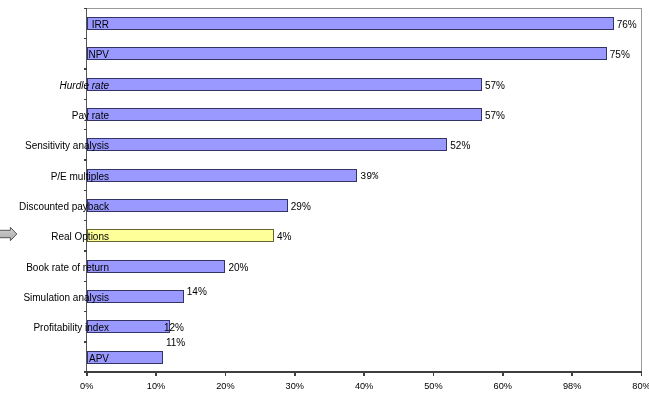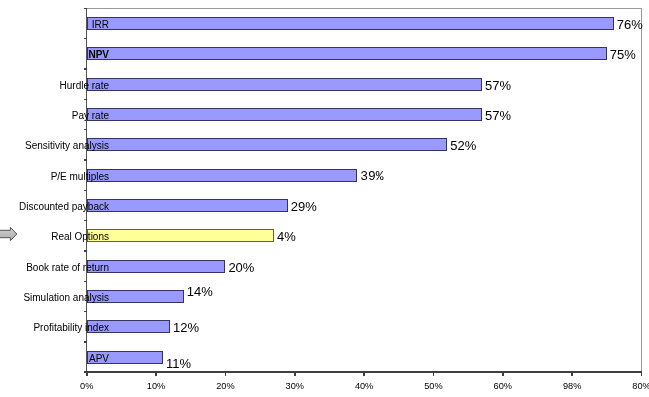--- a/index.html
+++ b/index.html
@@ -8,21 +8,21 @@
        -webkit-font-smoothing:antialiased;}
   #chart{position:relative;width:649px;height:397px;background:#ffffff;transform:translateZ(0);}
   .plot-area{position:absolute;left:87px;top:8px;width:555px;height:364px;
              border:1px solid #9a9a9a;border-left:none;box-sizing:border-box;}
   .axis-y{position:absolute;left:86.1px;top:8px;width:1.3px;height:365px;background:#555555;}
   .axis-x{position:absolute;left:84px;top:371.2px;width:558px;height:1.5px;background:#3f3f3f;}
   .bar{position:absolute;height:13px;background:#9999ff;border:1px solid #333366;box-sizing:border-box;}
   .bar.hl{background:#ffff99;border-color:#666633;}
   .catlabel{position:absolute;right:540px;text-align:right;font-size:10px;
             line-height:11px;color:#000000;white-space:nowrap;}
-  .vallabel{position:absolute;font-size:13px;line-height:11px;color:#000000;white-space:nowrap;}
+  .vallabel{position:absolute;font-size:10px;line-height:11px;color:#000000;white-space:nowrap;}
   .xlabel{position:absolute;width:60px;font-size:9.2px;line-height:11px;color:#000000;text-align:center;}
   .tick{position:absolute;background:#3f3f3f;}
   .arrow{position:absolute;left:-3.2px;top:224.5px;}
 </style>
 </head>
 <body>
 
 <div id="chart">
 
   <div class="plot-area"></div>
@@ -38,22 +38,22 @@
       <div class="bar" style="left:86.7px;top:168.5333333333333px;width:270.465px;"></div>
       <div class="bar" style="left:86.7px;top:198.86666666666665px;width:201.11499999999998px;"></div>
       <div class="bar hl" style="left:86.7px;top:229.19999999999996px;width:187.24499999999998px;"></div>
       <div class="bar" style="left:86.7px;top:259.5333333333333px;width:138.7px;"></div>
       <div class="bar" style="left:86.7px;top:289.8666666666667px;width:97.08999999999999px;"></div>
       <div class="bar" style="left:86.7px;top:320.2px;width:83.22px;"></div>
       <div class="bar" style="left:86.7px;top:350.5333333333333px;width:76.285px;"></div>
     </div>
   <div id="catlabels">
       <div class="catlabel" style="top:18.866666666666667px;">IRR</div>
-      <div class="catlabel" style="top:49.199999999999996px;font-weight:bold;">NPV</div>
-      <div class="catlabel" style="top:79.53333333333333px;">Hurdle rate</div>
+      <div class="catlabel" style="top:49.199999999999996px;">NPV</div>
+      <div class="catlabel" style="top:79.53333333333333px;font-style:italic;">Hurdle rate</div>
       <div class="catlabel" style="top:109.86666666666667px;">Pay rate</div>
       <div class="catlabel" style="top:140.2px;">Sensitivity analysis</div>
       <div class="catlabel" style="top:170.5333333333333px;">P/E multiples</div>
       <div class="catlabel" style="top:200.86666666666665px;">Discounted payback</div>
       <div class="catlabel" style="top:231.19999999999996px;">Real Options</div>
       <div class="catlabel" style="top:261.5333333333333px;">Book rate of return</div>
       <div class="catlabel" style="top:291.8666666666667px;">Simulation analysis</div>
       <div class="catlabel" style="top:322.2px;">Profitability index</div>
       <div class="catlabel" style="top:352.5333333333333px;">APV</div>
     </div>
@@ -61,22 +61,22 @@
       <div class="vallabel" style="left:616.76px;top:18.866666666666667px;">76%</div>
       <div class="vallabel" style="left:609.825px;top:49.199999999999996px;">75%</div>
       <div class="vallabel" style="left:484.99499999999995px;top:79.53333333333333px;">57%</div>
       <div class="vallabel" style="left:484.99499999999995px;top:109.86666666666667px;">57%</div>
       <div class="vallabel" style="left:450.32px;top:140.2px;">52%</div>
       <div class="vallabel" style="left:360.16499999999996px;top:170.5333333333333px;font-family:Liberation Mono, monospace;">39%</div>
       <div class="vallabel" style="left:290.815px;top:200.86666666666665px;">29%</div>
       <div class="vallabel" style="left:276.945px;top:231.19999999999996px;">4%</div>
       <div class="vallabel" style="left:228.39999999999998px;top:261.5333333333333px;">20%</div>
       <div class="vallabel" style="left:186.79px;top:286px;">14%</div>
-      <div class="vallabel" style="left:173px;top:322.2px;">12%</div>
-      <div class="vallabel" style="left:165.985px;top:358px;">11%</div>
+      <div class="vallabel" style="left:164px;top:322.2px;">12%</div>
+      <div class="vallabel" style="left:165.985px;top:337px;">11%</div>
     </div>
   <div id="yticks">
       <div class="tick" style="left:83.7px;top:7.799999999999999px;width:3.2px;height:1.5px;"></div>
       <div class="tick" style="left:83.7px;top:37.83333333333333px;width:3.2px;height:1.5px;"></div>
       <div class="tick" style="left:83.7px;top:68.16666666666666px;width:3.2px;height:1.5px;"></div>
       <div class="tick" style="left:83.7px;top:98.5px;width:3.2px;height:1.5px;"></div>
       <div class="tick" style="left:83.7px;top:128.83333333333334px;width:3.2px;height:1.5px;"></div>
       <div class="tick" style="left:83.7px;top:159.16666666666666px;width:3.2px;height:1.5px;"></div>
       <div class="tick" style="left:83.7px;top:189.5px;width:3.2px;height:1.5px;"></div>
       <div class="tick" style="left:83.7px;top:219.83333333333331px;width:3.2px;height:1.5px;"></div>

